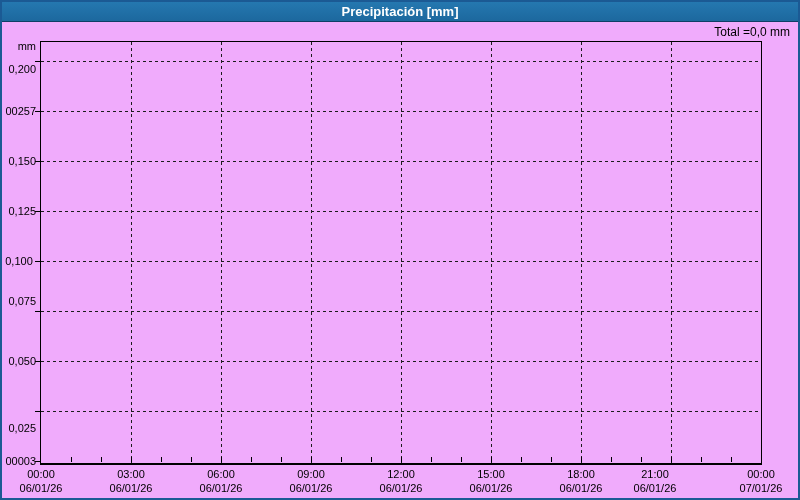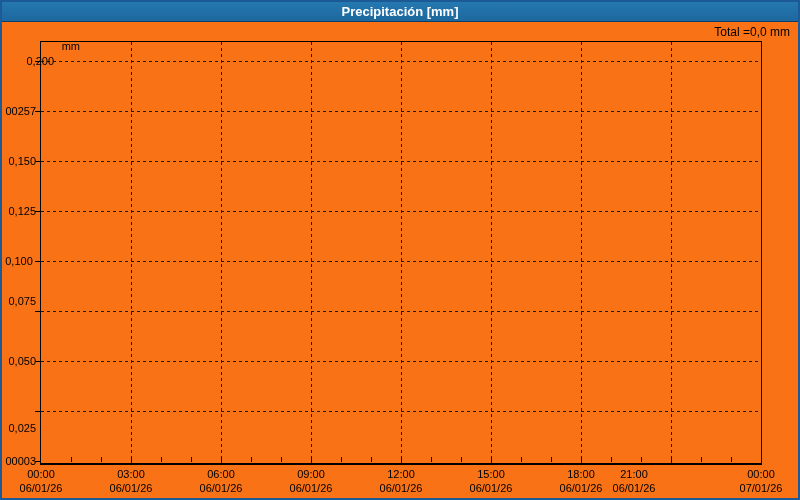--- a/index.html
+++ b/index.html
@@ -1,19 +1,19 @@
 <!DOCTYPE html>
 <html><head>
 <meta charset="utf-8">
 <style>
   html,body{margin:0;padding:0;}
   .screen{
     position:relative;
     width:800px;height:500px;
-    background:#f97316;
+    background:#f0abfc;
     border:2px solid #1b5a94;
     box-sizing:border-box;
     font-family:"Liberation Sans", sans-serif;
     overflow:hidden;
   }
   .titlebar{
     position:absolute;left:0;top:0;right:0;height:19px;
     background:linear-gradient(180deg,#2578b0 0%,#1c689e 100%);
     border-bottom:1px solid #0e3e66;
     color:#ffffff;
@@ -43,21 +43,21 @@
   }
   .xtick{
     position:absolute;width:1px;height:5px;background:#000;top:455px;
   }
   .ylabel{
     position:absolute;left:0;width:34px;text-align:right;
     font-size:11px;color:#000;height:13px;line-height:13px;
   }
   .yunit{
     position:absolute;left:0;width:34px;text-align:right;
-    font-size:11px;color:#000;top:38px;height:13px;line-height:13px;padding-left:44px;
+    font-size:11px;color:#000;top:38px;height:13px;line-height:13px;
   }
   .xlabel{
     position:absolute;width:90px;text-align:center;
     top:465px;font-size:11px;color:#000;line-height:14px;
   }
   .xlabel .time{display:block;}
   .xlabel .date{display:block;}
 </style>
 </head>
 <body>
@@ -69,21 +69,21 @@
 
   <div class="total-label">Total =0,0 mm</div>
 
   <div class="yunit">mm</div>
 
   <div class="plot"></div>
 
   <div id="decor"></div>
 <div class="hgrid" style="left: 39px; top: 59px;"></div>
     <div class="ytick" style="top: 59px;"></div>
-    <div class="ylabel" style="top: 53px; margin-left: 18px;">0,200</div>
+    <div class="ylabel" style="top: 61px;">0,200</div>
     <div class="hgrid" style="left: 39px; top: 109px;"></div>
     <div class="ytick" style="top: 109px;"></div>
     <div class="ylabel" style="top: 103px;">00257</div>
     <div class="hgrid" style="left: 39px; top: 159px;"></div>
     <div class="ytick" style="top: 159px;"></div>
     <div class="ylabel" style="top: 153px;">0,150</div>
     <div class="hgrid" style="left: 39px; top: 209px;"></div>
     <div class="ytick" style="top: 209px;"></div>
     <div class="ylabel" style="top: 203px;">0,125</div>
     <div class="hgrid" style="left: 39px; top: 259px;"></div>
@@ -128,21 +128,21 @@
     <div class="xlabel" style="left: 444px;">
       <span class="time">15:00</span>
       <span class="date">06/01/26</span>
     </div>
     <div class="vgrid" style="left: 579px; top: 40px;"></div>
     <div class="xlabel" style="left: 534px;">
       <span class="time">18:00</span>
       <span class="date">06/01/26</span>
     </div>
     <div class="vgrid" style="left: 669px; top: 40px;"></div>
-    <div class="xlabel" style="left: 587px;">
+    <div class="xlabel" style="left: 608px;">
       <span class="time">21:00</span>
       <span class="date">06/01/26</span>
     </div>
     <div class="xlabel" style="left: 714px;">
       <span class="time">00:00</span>
       <span class="date">07/01/26</span>
     </div>
     <div class="xtick" style="left: 69px;"></div>
     <div class="xtick" style="left: 99px;"></div>
     <div class="xtick" style="left: 129px;"></div>

